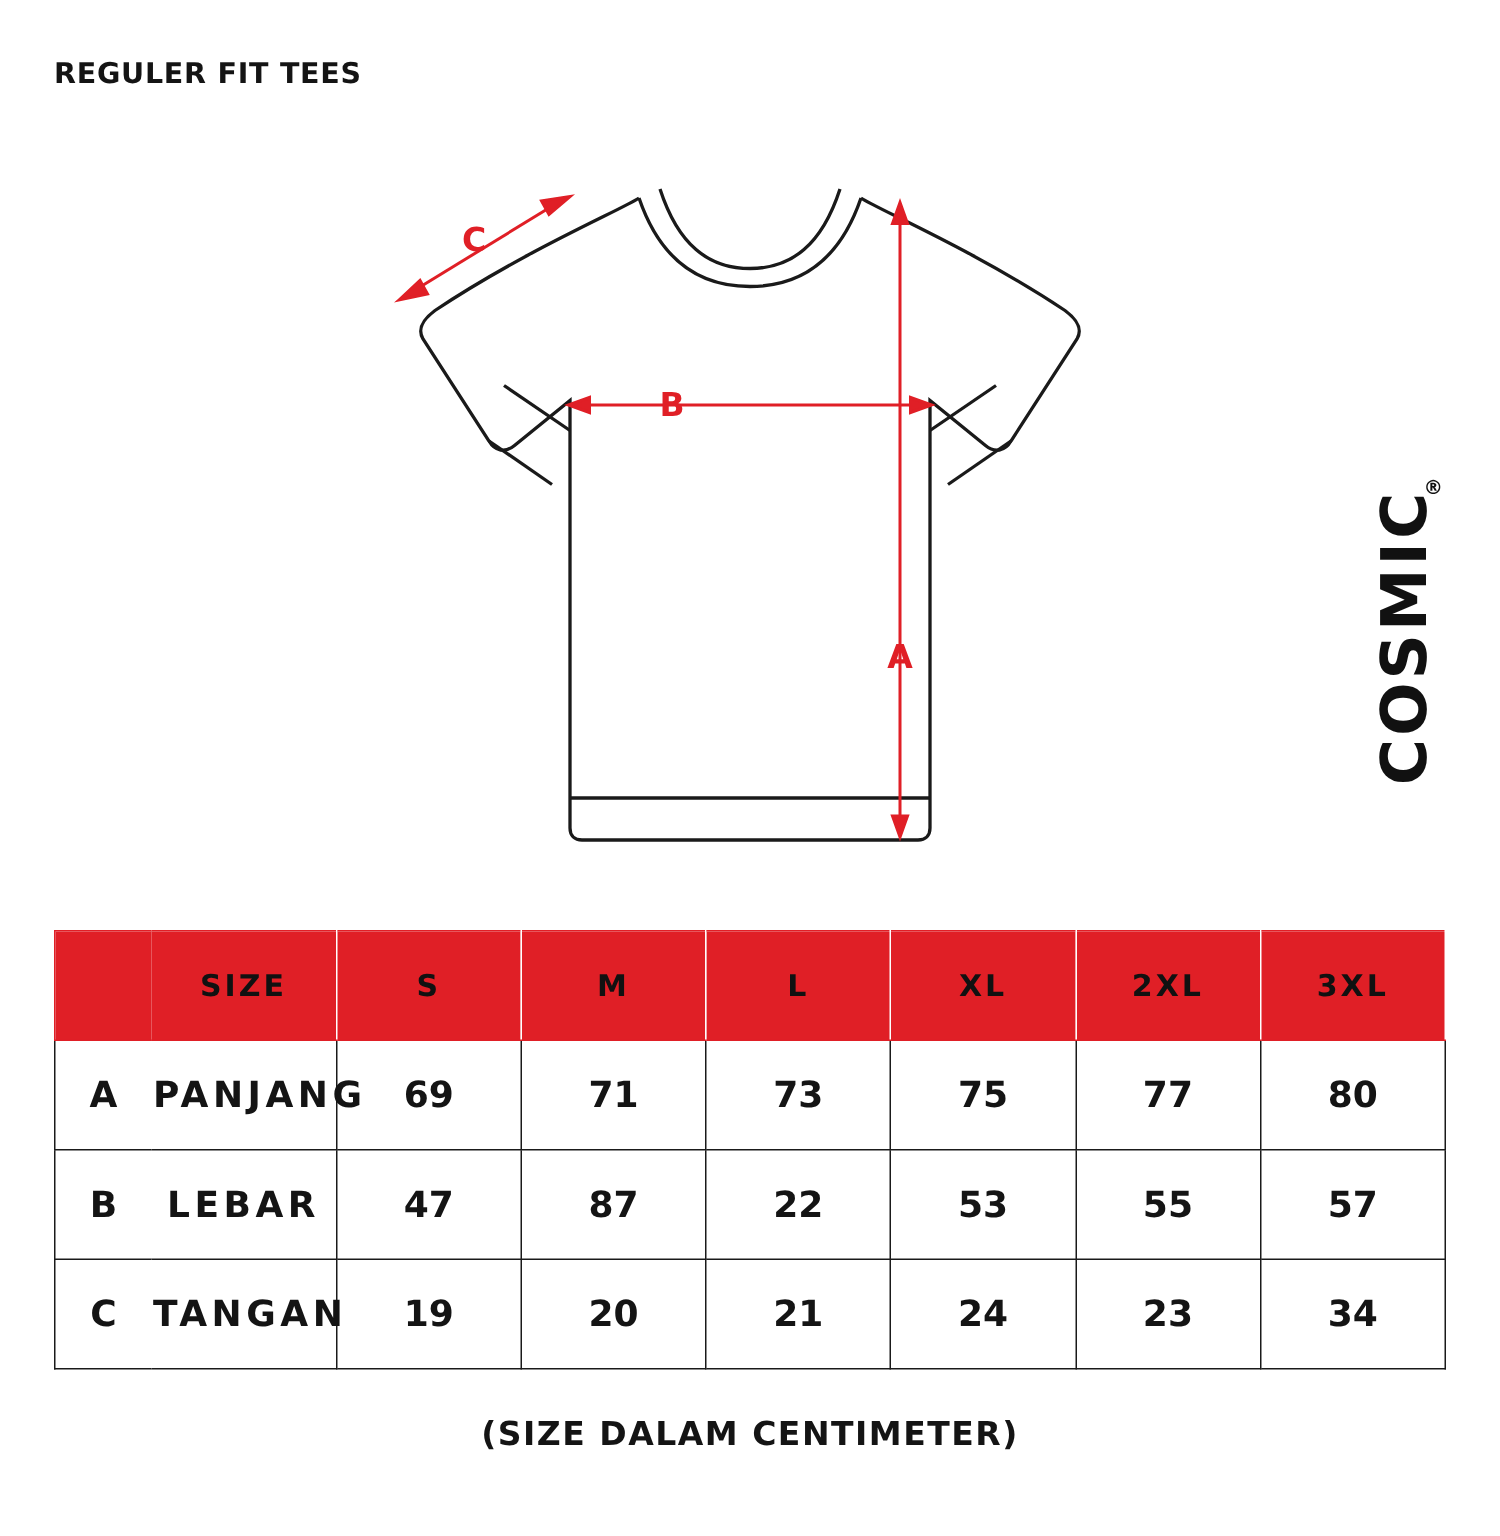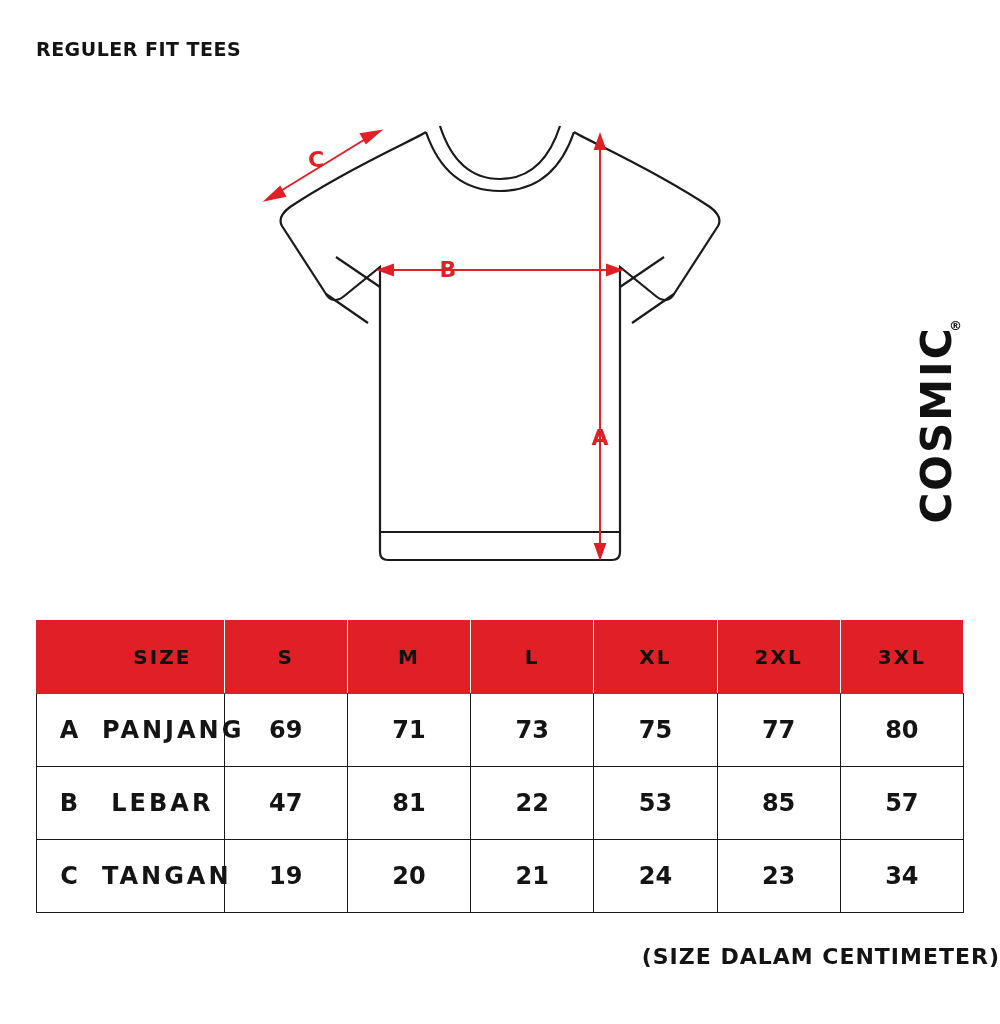--- a/index.html
+++ b/index.html
@@ -119,21 +119,21 @@
   }
   th.label-head {
     border-left: none !important;
   }
 
   .footnote {
     position: absolute;
     left: 0;
     right: 0;
     top: 944px;
-    text-align: right;
+    text-align: center;
     font-family: "DejaVu Sans", sans-serif;
     font-weight: bold;
     font-size: 22px;
     letter-spacing: 1px;
     color: #141414;
   }
 </style>
 </head>
 <body>
 
@@ -223,24 +223,24 @@
       <td>71</td>
       <td>73</td>
       <td>75</td>
       <td>77</td>
       <td>80</td>
     </tr>
     <tr>
       <td class="code-cell">B</td>
       <td class="label-cell">LEBAR</td>
       <td>47</td>
-      <td>81</td>
+      <td>87</td>
       <td>22</td>
       <td>53</td>
-      <td>85</td>
+      <td>55</td>
       <td>57</td>
     </tr>
     <tr>
       <td class="code-cell">C</td>
       <td class="label-cell">TANGAN</td>
       <td>19</td>
       <td>20</td>
       <td>21</td>
       <td>24</td>
       <td>23</td>

